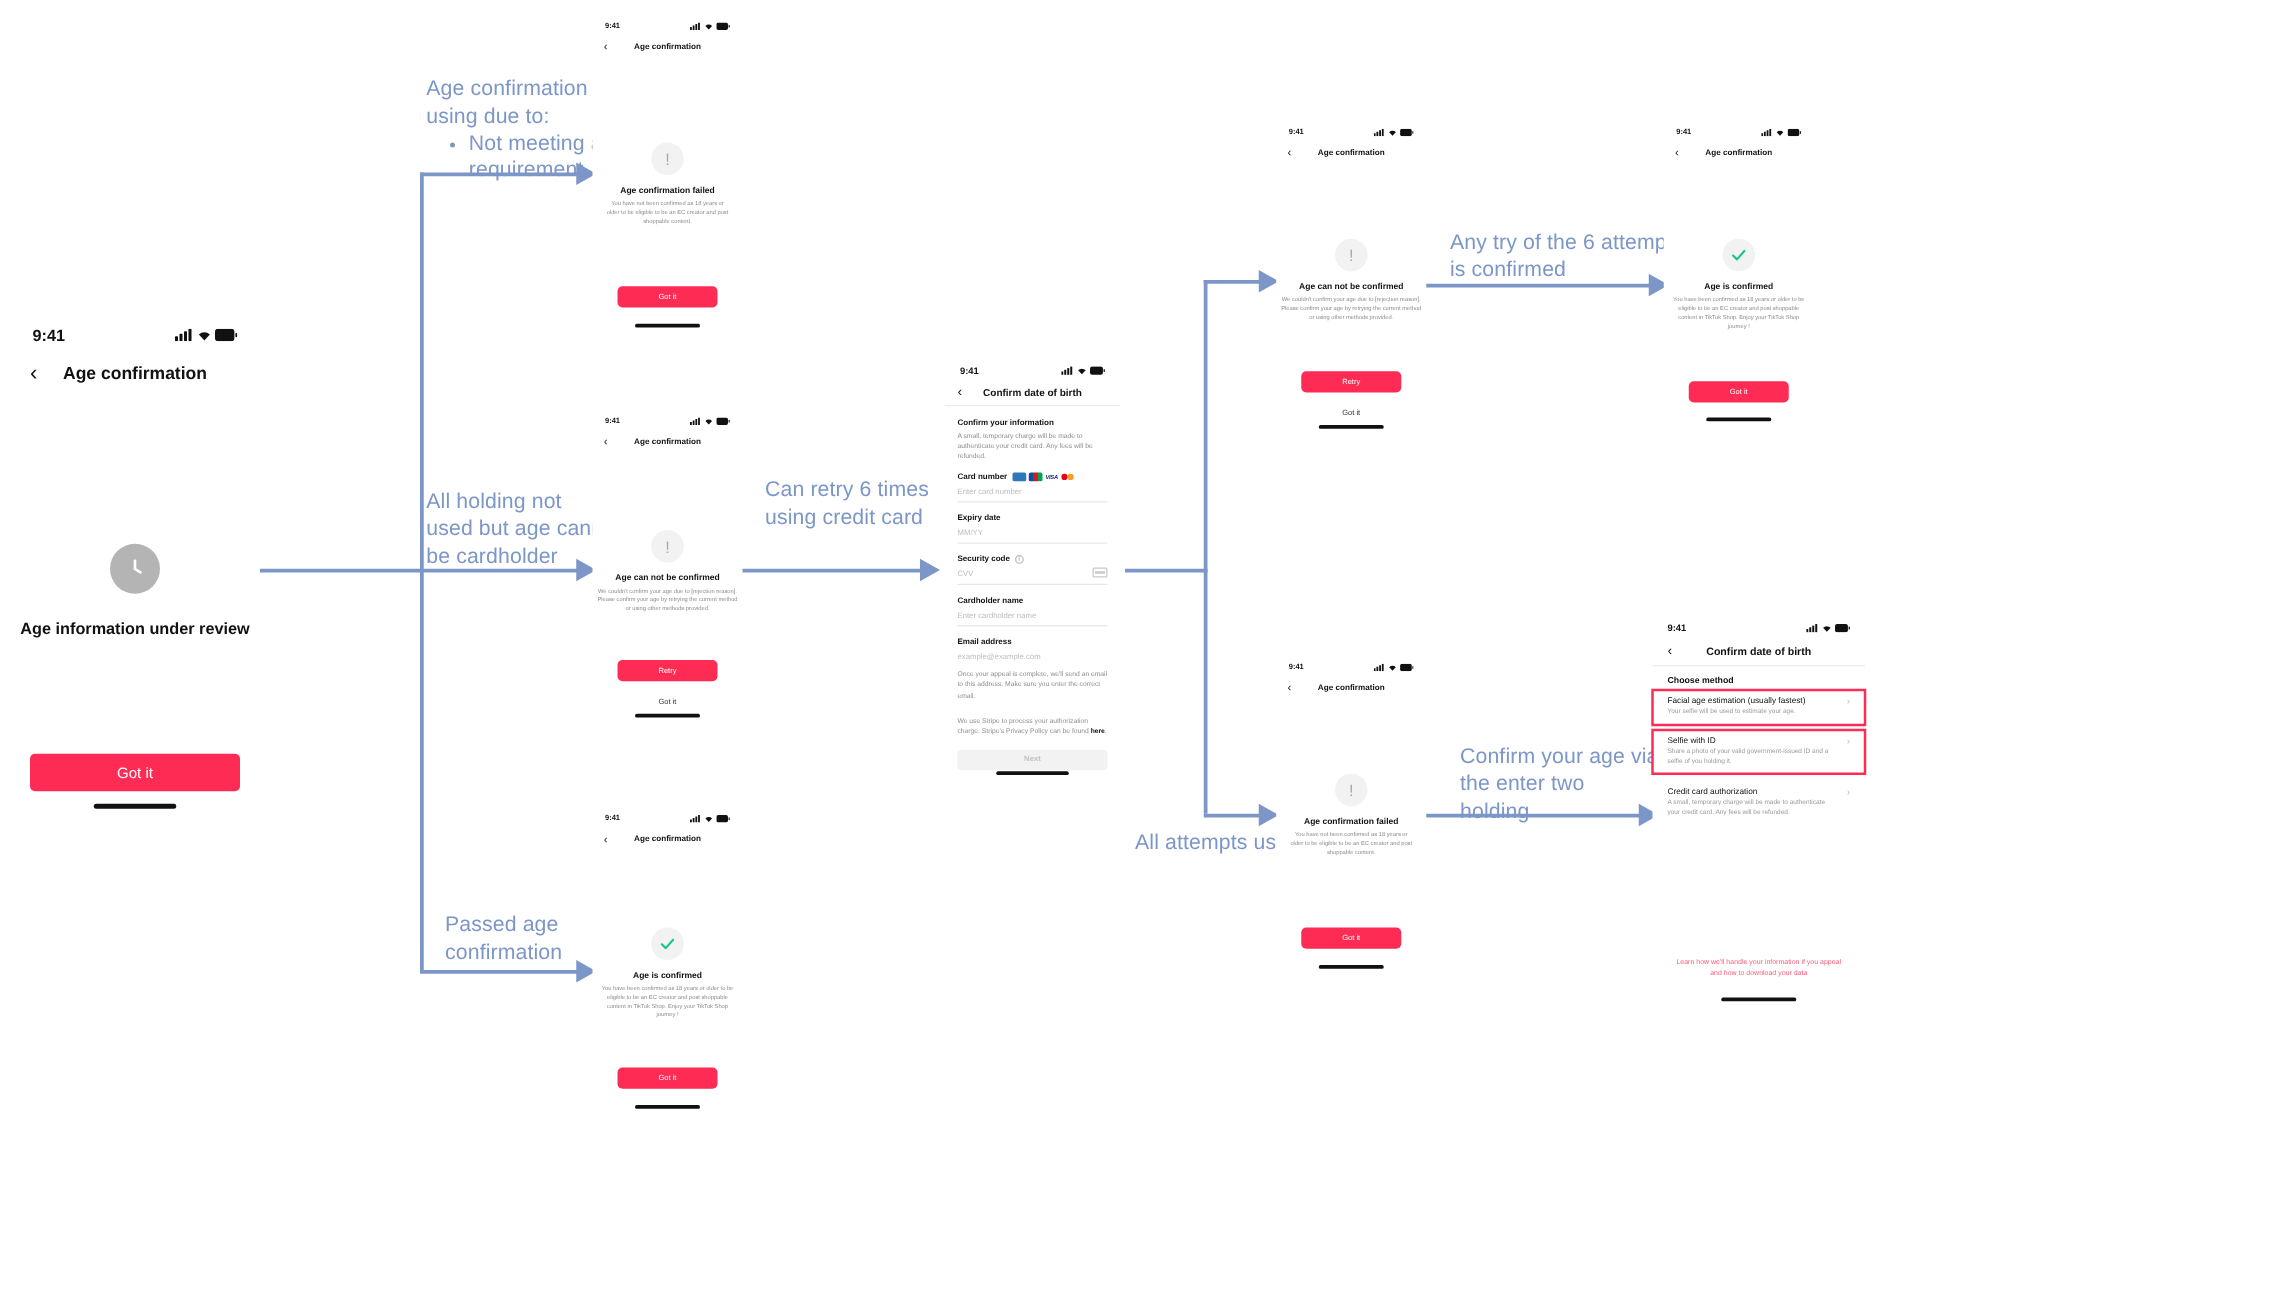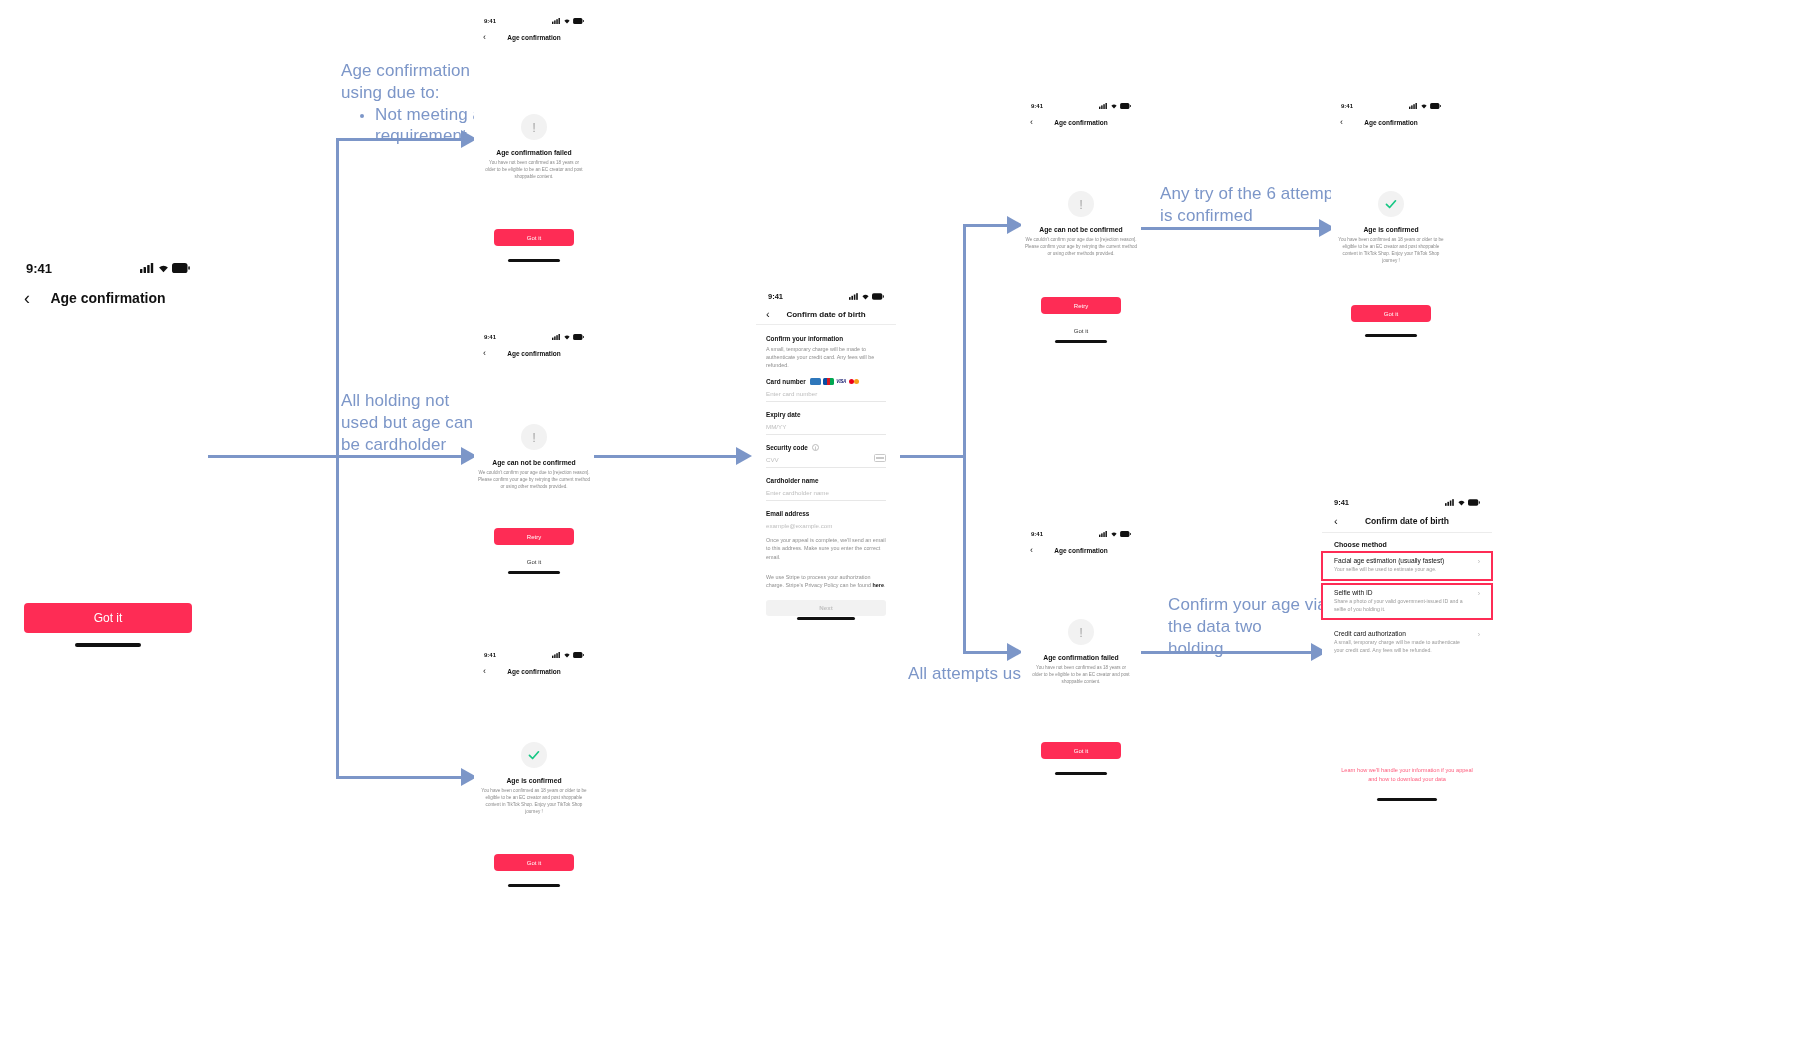--- a/index.html
+++ b/index.html
@@ -173,34 +173,42 @@
         <li>Not meeting age requirement</li>
       </ul>
   </div>
 
   <div class="annot" style="left:341px; top:390px; width:190px;">
     <div>All holding not</div>
     <div>used but age cannot</div>
     <div>be cardholder</div>
   </div>
 
-
+  <div class="annot" style="left:356px; top:729px; width:180px;">
+    <div>Passed age</div>
+    <div>confirmation</div>
+  </div>
+
+  <div class="annot" style="left:612px; top:381px; width:180px;">
+    <div>Can retry 6 times</div>
+    <div>using credit card</div>
+  </div>
 
   <div class="annot" style="left:1160px; top:183px; width:240px;">
     <div>Any try of the 6 attempts</div>
     <div>is confirmed</div>
   </div>
 
   <div class="annot" style="left:908px; top:663px; width:220px;">
     <div>All attempts used</div>
   </div>
 
   <div class="annot" style="left:1168px; top:594px; width:180px;">
     <div>Confirm your age via</div>
-    <div>the data two</div>
+    <div>the enter two</div>
     <div>holding</div>
   </div>
 
   <div class="phone" id="phone-review">
     <div class="statusbar">
       <span>9:41</span>
       <span class="sig">
         <svg width="15" height="10" viewBox="0 0 15 10">
             <rect x="0" y="6" width="2.4" height="4" rx=".6" fill="#111"></rect>
             <rect x="3.6" y="4" width="2.4" height="6" rx=".6" fill="#111"></rect>
@@ -212,20 +220,29 @@
           </svg>
         <svg width="18" height="10" viewBox="0 0 18 10">
             <rect x="0" y="0" width="15.5" height="10" rx="2.6" fill="#111"></rect>
             <rect x="16.3" y="3.3" width="1.5" height="3.4" rx=".7" fill="#111"></rect>
           </svg>
       </span>
     </div>
     <div class="navbar">
       <span class="back">‹</span>
       <span class="title">Age confirmation</span>
+    </div>
+    <div class="body-center clockwrap">
+      <div class="icon-circle" style="background:#b4b4b4;">
+        <svg width="24" height="24" viewBox="0 0 24 24">
+            <circle cx="12" cy="12" r="12" fill="#b4b4b4"></circle>
+            <path d="M12 5.6v6.7l4.4 2.6" stroke="#fff" stroke-width="2.1" stroke-linecap="round" fill="none"></path>
+          </svg>
+      </div>
+      <div class="res-title">Age information under review</div>
     </div>
     <div class="btn-primary">Got it</div>
     <div class="home-ind"></div>
   </div>
 
   <div class="phone mini" id="phone-failed-top">
     <div class="statusbar">
       <span>9:41</span>
       <span class="sig">
         <svg width="9" height="6" viewBox="0 0 15 10">

